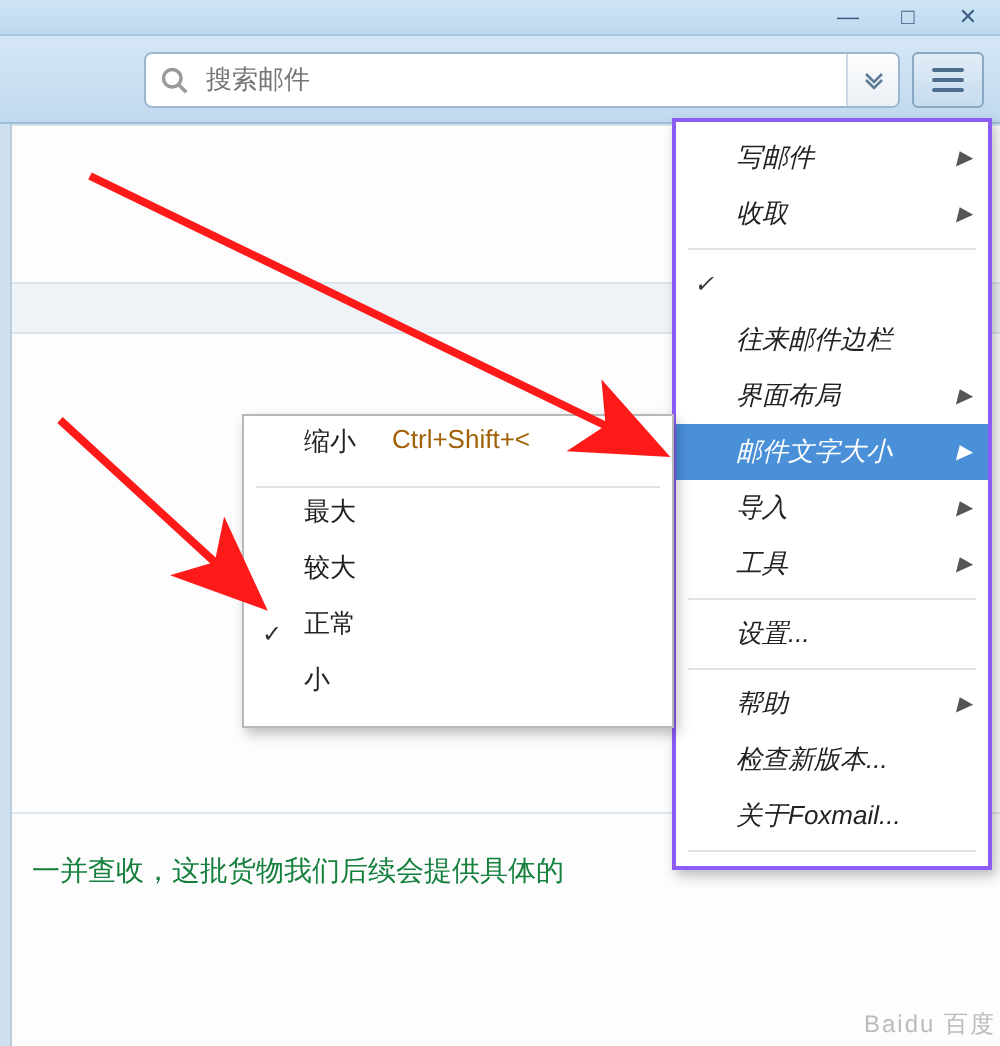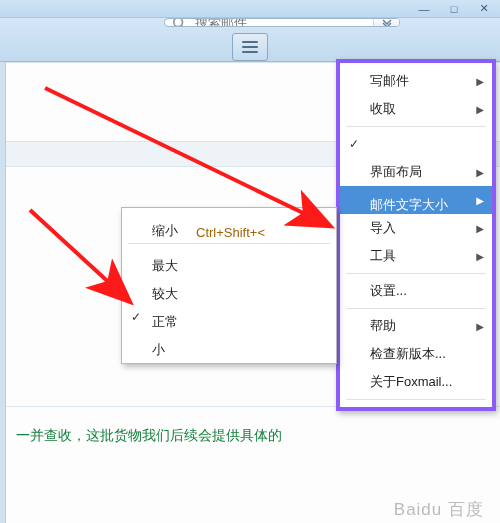--- a/index.html
+++ b/index.html
@@ -28,21 +28,21 @@
     border: 1px solid transparent;
     cursor: default;
   }
   .win-btn.close { color: #3a5f82; }
   
   .toolbar {
     height: 44px;
     background: linear-gradient(#d5e7f7, #c1d9ee);
     border-bottom: 1px solid #9dbed8;
     display: flex; align-items: center;
-    padding: 0 8px; gap: 6px; flex-direction: column;
+    padding: 0 8px; gap: 6px;
   }
   .search-wrap {
     flex: 1;
     display: flex; align-items: center;
     height: 28px;
     background: #fff;
     border: 1px solid #9cb8d1;
     border-radius: 4px;
     overflow: hidden;
     margin-left: 64px;
@@ -99,32 +99,33 @@
     padding-right: 6px;
   }
   .bottom-text {
     position: absolute; left: 0; right: 0; bottom: 48px;
     border-top: 1px solid #dfe7ee;
     padding: 20px 10px 30px 10px;
     color: #15803d; font-size: 14px;
     white-space: nowrap;
   }
   .watermark {
-    position: absolute; right: 16px; bottom: 2px;
-    font-size: 17px; color: #bbb; letter-spacing: 1px;
+    position: absolute; right: 2px; bottom: 2px;
+    font-size: 12px; color: #bbb; letter-spacing: 1px;
   }
   
   .menu {
     position: absolute;
     top: 59px; right: 4px;
     width: 160px;
     background: #fff;
-    border: 4px solid #8b5cf6;
+    border: 2px solid #8b5cf6;
     box-shadow: 2px 3px 6px rgba(0,0,0,0.25);
     padding: 4px 0;
+    font-style: italic;
   }
   .menu .item {
     position: relative;
     height: 28px;
     display: flex; align-items: center;
     padding: 0 18px 0 30px;
     color: #222;
     font-size: 13px;
     white-space: nowrap;
   }
@@ -133,37 +134,37 @@
     font-size: 12px; color: #333;
   }
   .menu .item .arrow {
     position: absolute; right: 8px; top: 50%; transform: translateY(-50%);
     font-size: 10px; color: #555;
   }
   .menu .sep {
     height: 1px; margin: 3px 6px; background: #e1e1e1;
   }
   .menu .item.hl {
-    background: #4a90d9; color: #fff; align-items: flex-end;
+    background: #4a90d9; color: #fff;
   }
   .menu .item.hl .arrow { color: #fff; }
   
   .submenu {
     position: absolute;
     top: 207px; left: 121px;
     width: 216px;
     background: #fff;
     border: 1px solid #b8b8b8;
     box-shadow: 2px 3px 6px rgba(0,0,0,0.25);
     padding: 4px 0;
   }
   .submenu .sitem {
     position: relative;
     height: 28px;
-    display: flex; align-items: flex-end;
+    display: flex; align-items: flex-start;
     padding: 0 14px 0 30px;
     color: #222; font-size: 13px;
     white-space: nowrap;
   }
   .submenu .sitem .lab { width: 44px; }
   .submenu .sitem .sc  { color: #a16207; }
   .submenu .sitem .check {
     position: absolute; left: 9px; top: 50%; transform: translateY(-50%);
     font-size: 12px; color: #333;
   }
@@ -226,20 +227,23 @@
     </div>
     <div class="item">
       <span>收取</span>
       <span class="arrow">▶</span>
     </div>
     <div class="sep"></div>
     <div class="item">
       <span class="check">✓</span>
     </div>
     <div class="item">
+      <span>往来邮件边栏</span>
+    </div>
+    <div class="item">
       <span>界面布局</span>
       <span class="arrow">▶</span>
     </div>
     <div class="item hl">
       <span>邮件文字大小</span>
       <span class="arrow">▶</span>
     </div>
     <div class="item">
       <span>导入</span>
       <span class="arrow">▶</span>

